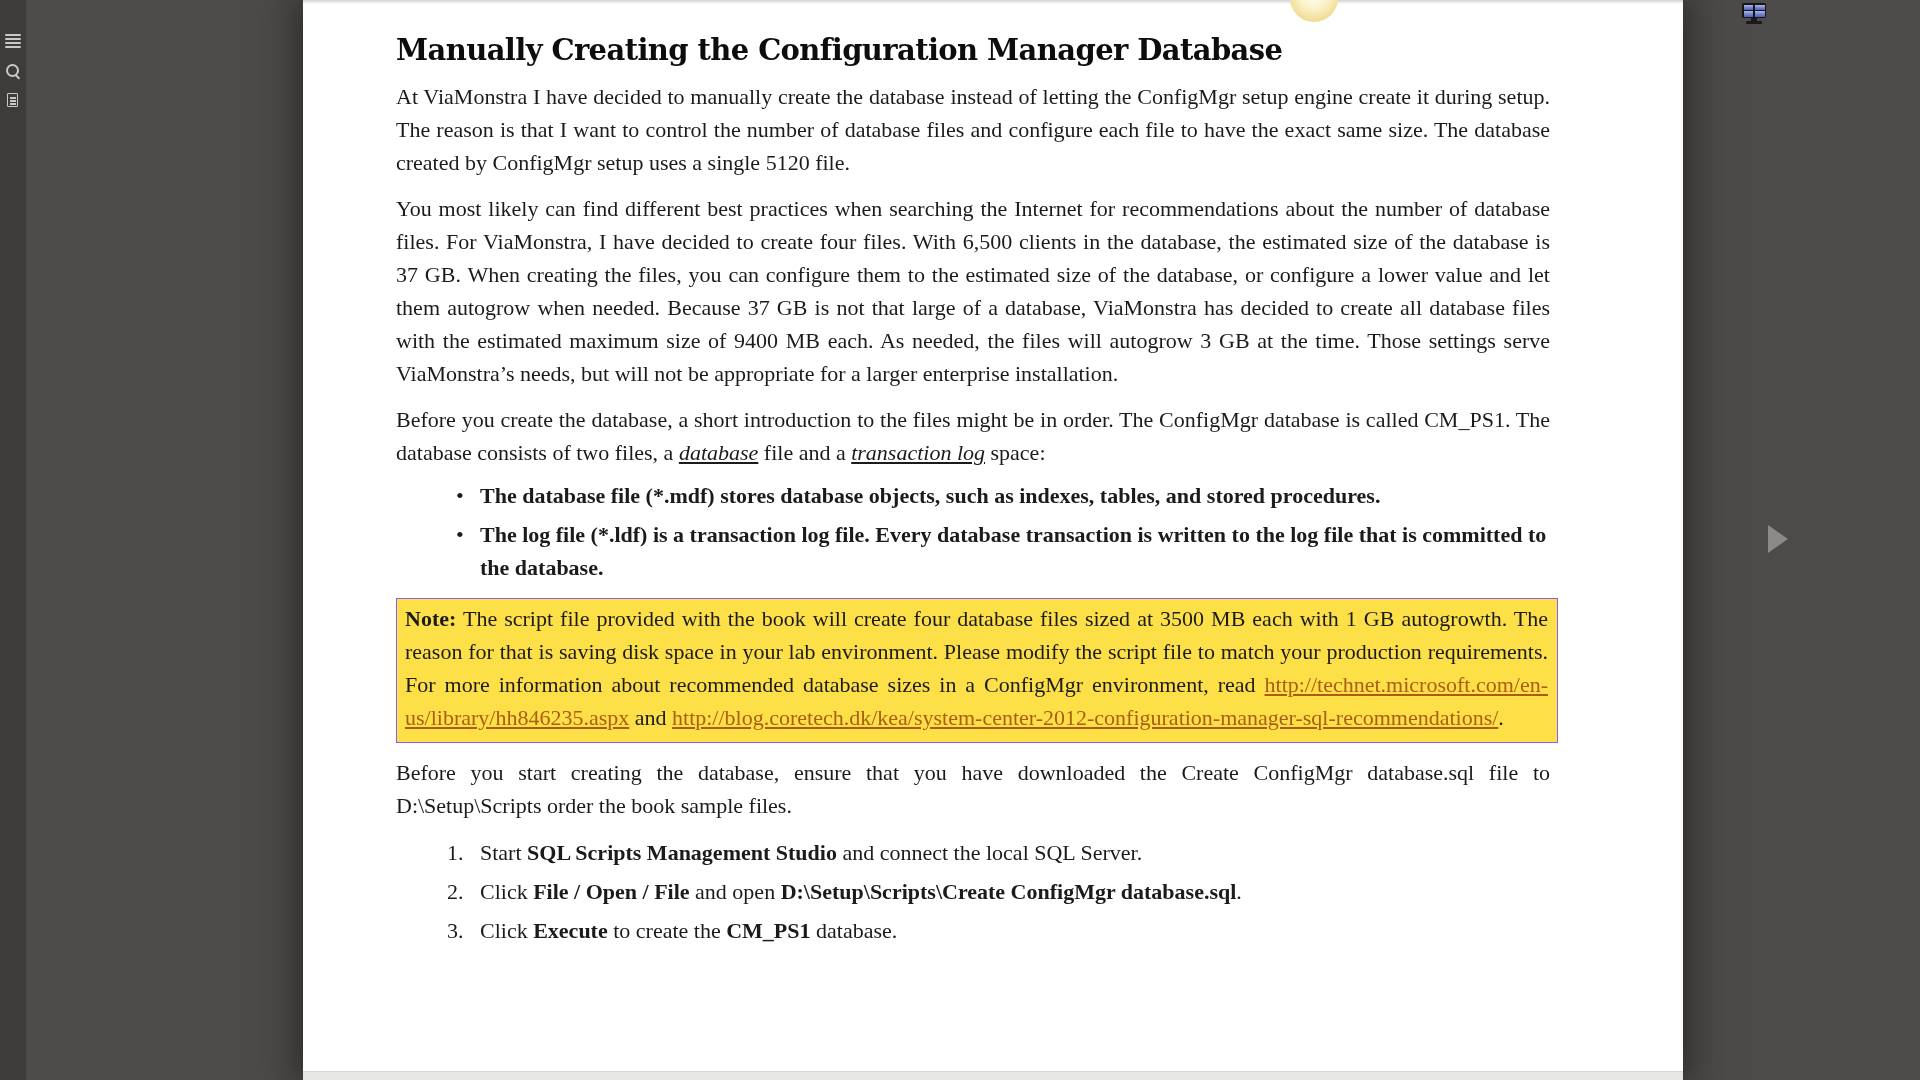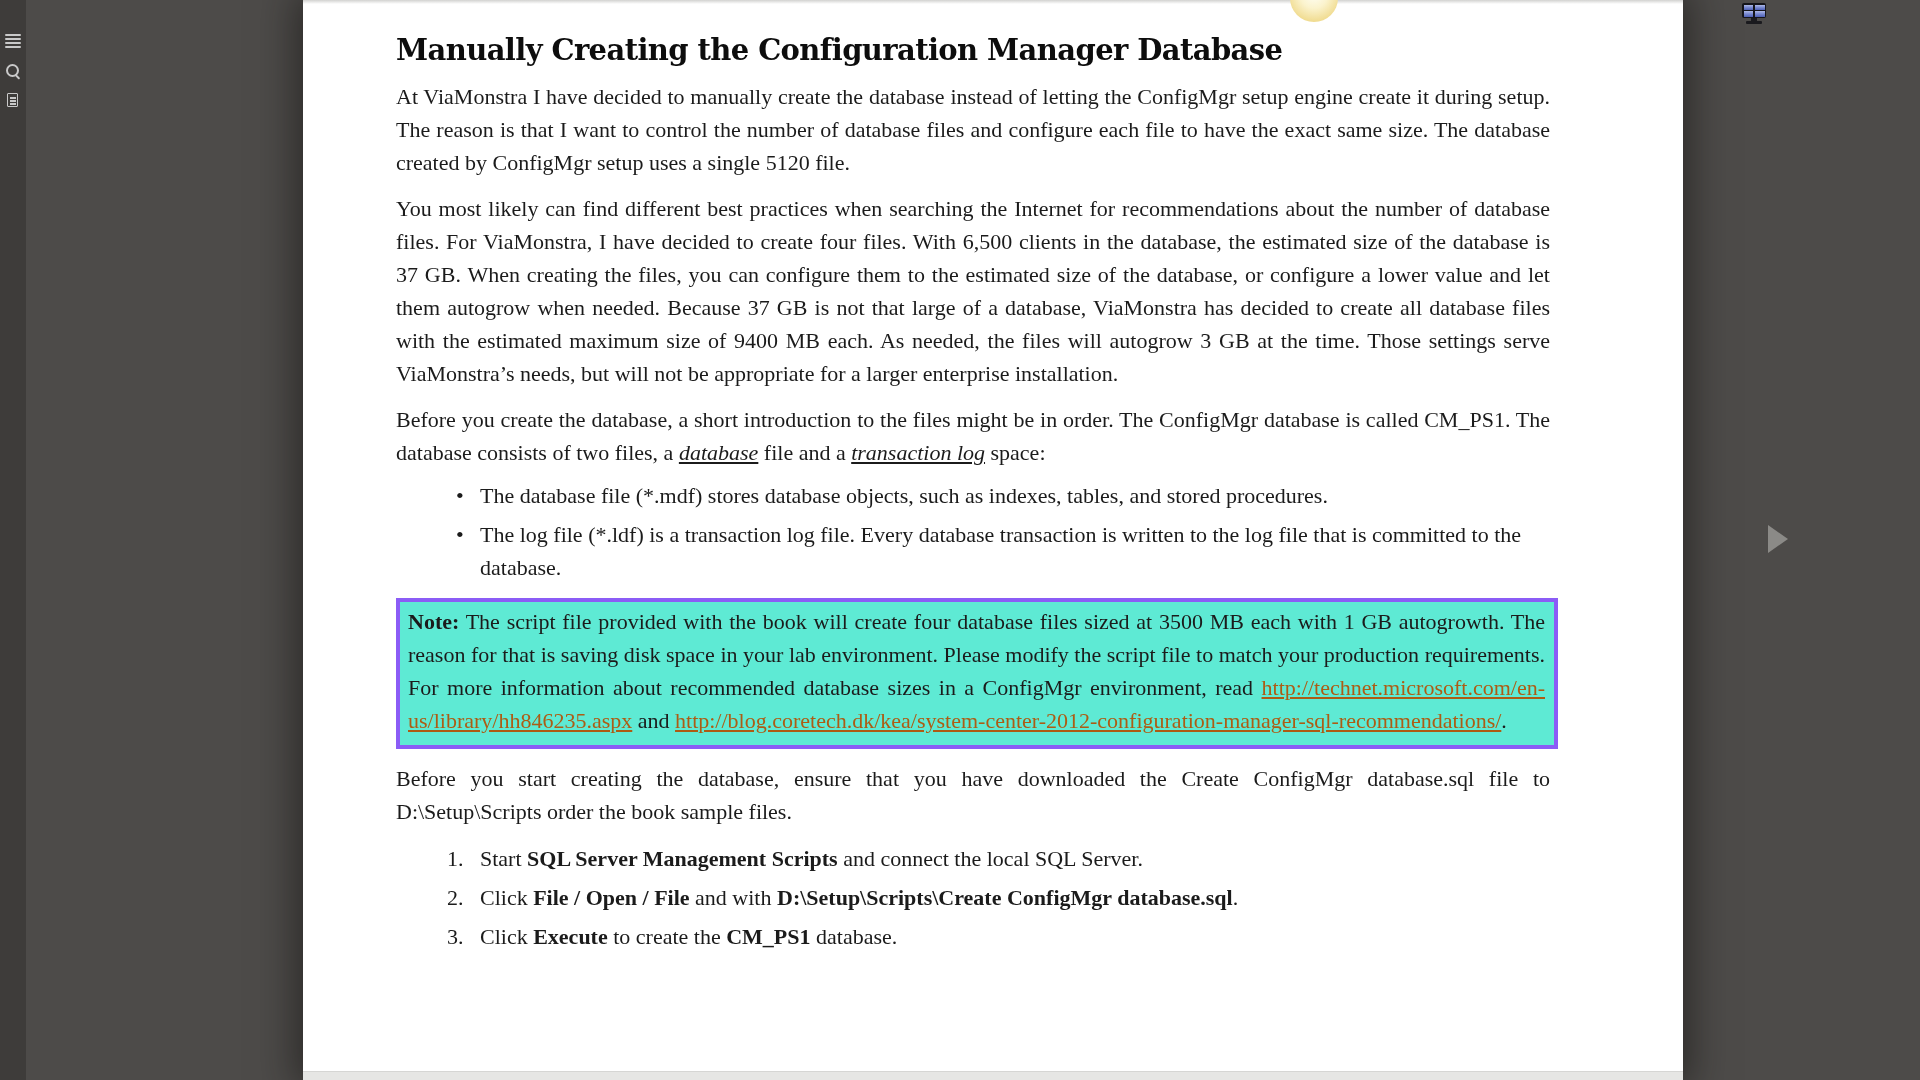--- a/index.html
+++ b/index.html
@@ -59,24 +59,24 @@
   .para{
     font-size:22px;line-height:33px;text-align:justify;margin:13px 8px 0 0;
   }
   .b{font-weight:bold;}
   .i{font-style:italic;text-decoration:underline;}
   .link{color:var(--link,#ad5c14);text-decoration:underline;cursor:pointer;}
   
   .bullets{margin-top:10px;}
   .bullet-item{display:flex;padding-left:60px;margin-bottom:6px;}
   .bullet-marker{width:24px;font-size:22px;line-height:33px;flex:none;}
-  .bullet-text{font-size:22px;line-height:33px;text-align:left;}
+  .bullet-text{font-size:22px;line-height:33px;text-align:left;font-weight:bold;}
   
   .note-box{
-    margin-top:14px;border:4px solid #8b5cf6;background:#5eead4;
+    margin-top:14px;border:1px solid #8b5cf6;background:#fde047;
     padding:3px 9px 8px 8px;font-size:22px;line-height:33px;text-align:justify;
   }
   
   
   .steps{margin-top:14px;}
   .step{display:flex;padding-left:51px;margin-bottom:6px;}
   .step-num{width:33px;font-size:22px;line-height:33px;flex:none;}
   .step-text{font-size:22px;line-height:33px;}
 
   
@@ -149,25 +149,25 @@
       </div>
     </div>
 
     <div class="note-box"><span class="b">Note:</span><span> The script file provided with the book will create four database files sized at 3500 MB each with 1 GB autogrowth. The reason for that is saving disk space in your lab environment. Please modify the script file to match your production requirements. For more information about recommended database sizes in a ConfigMgr environment, read </span><span class="link">http://technet.microsoft.com/en-us/library/hh846235.aspx</span><span> and </span><span class="link">http://blog.coretech.dk/kea/system-center-2012-configuration-manager-sql-recommendations/</span><span>.</span></div>
 
     <p class="para"><span>Before you start creating the database, ensure that you have downloaded the Create ConfigMgr database.sql file to D:\Setup\Scripts order the book sample files.</span></p>
 
     <div class="steps">
       <div class="step">
         <span class="step-num">1.</span>
-        <span class="step-text"><span>Start </span><span class="b">SQL Server Management Scripts</span><span> and connect the local SQL Server.</span></span>
+        <span class="step-text"><span>Start </span><span class="b">SQL Scripts Management Studio</span><span> and connect the local SQL Server.</span></span>
       </div>
       <div class="step">
         <span class="step-num">2.</span>
-        <span class="step-text"><span>Click </span><span class="b">File / Open / File</span><span> and with </span><span class="b">D:\Setup\Scripts\Create ConfigMgr database.sql</span><span>.</span></span>
+        <span class="step-text"><span>Click </span><span class="b">File / Open / File</span><span> and open </span><span class="b">D:\Setup\Scripts\Create ConfigMgr database.sql</span><span>.</span></span>
       </div>
       <div class="step">
         <span class="step-num">3.</span>
         <span class="step-text"><span>Click </span><span class="b">Execute</span><span> to create the </span><span class="b">CM_PS1</span><span> database.</span></span>
       </div>
     </div>
   </div>
 
   <div class="page-bottom-edge"></div>
 </div>

